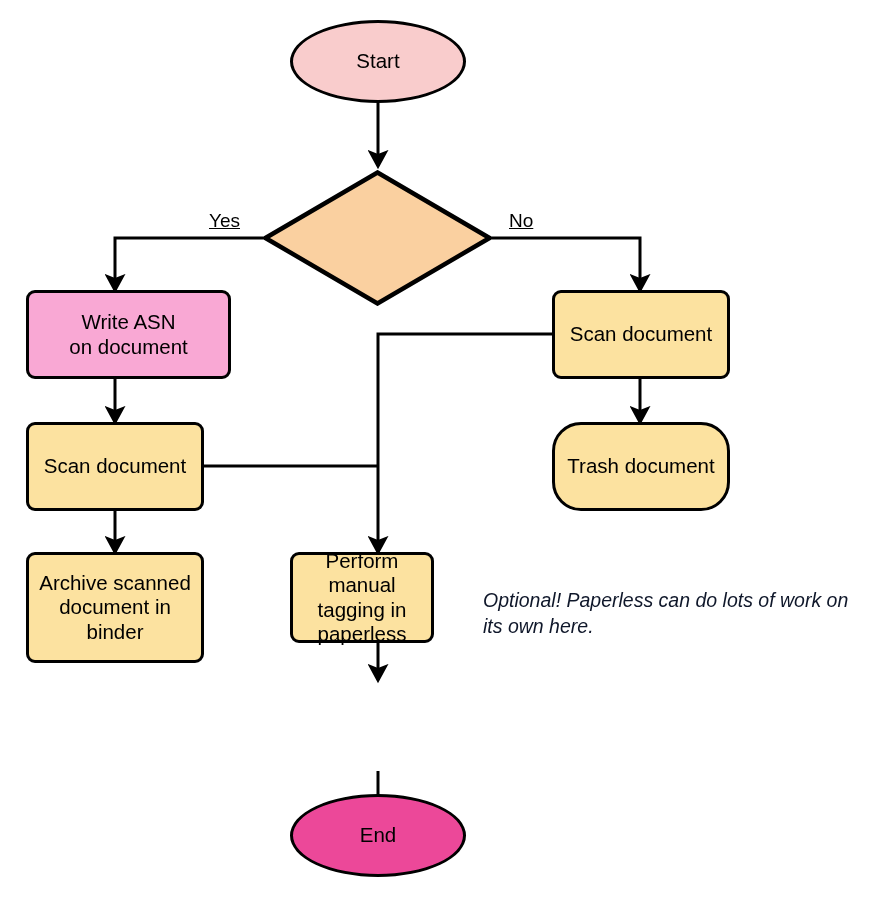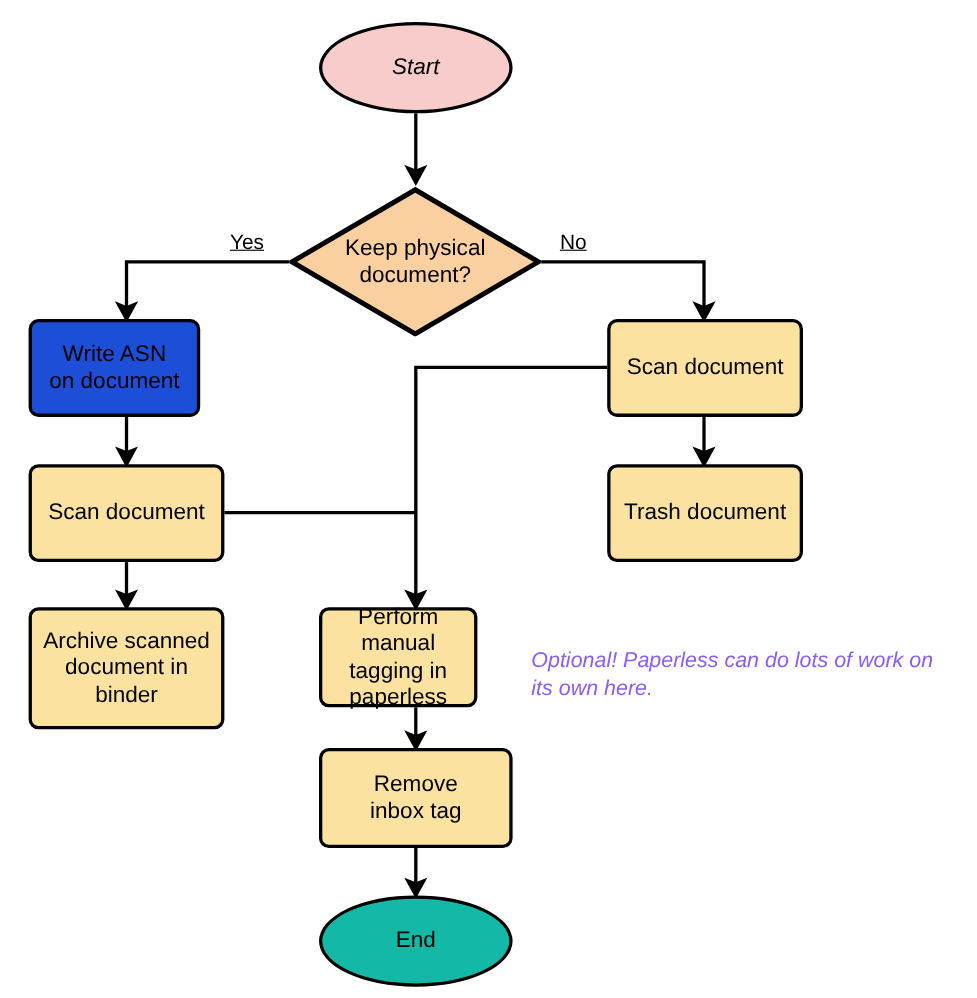--- a/index.html
+++ b/index.html
@@ -68,21 +68,21 @@
     font-size: 19px;
     color: #000000;
     z-index: 3;
     white-space: nowrap;
     text-decoration: underline;
   }
   .annotation {
     position: absolute;
     font-style: italic;
     font-size: 19.5px;
-    color: #8b5cf6;
+    color: #0f172a;
     line-height: 1.32;
     white-space: pre-line;
     z-index: 3;
   }
 </style>
 </head>
 <body>
 
 <div id="canvas">
 
@@ -109,69 +109,63 @@
       <path d="M 552 334 L 378 334 L 378 552" marker-end="url(#arrow)"></path>
 
       <path d="M 204 466 L 378 466"></path>
 
       <path d="M 378 643 L 378 680" marker-end="url(#arrow)"></path>
 
       <path d="M 378 771 L 378 814" marker-end="url(#arrow)"></path>
     </g>
   </svg>
 
-  <div class="node node-terminator" style="left:290px; top:20px; width:176px; height:83px; background:#F9CCCC;font-style:italic;">
+  <div class="node node-terminator" style="left:290px; top:20px; width:176px; height:83px; background:#F9CCCC;">
     <span>Start</span>
   </div>
 
   <div class="node node-decision" style="left:263px; top:170px; width:229px; height:136px;">
     <svg class="diamond-shape" viewBox="0 0 229 136" preserveAspectRatio="none">
       <polygon points="114.5,2.5 226.5,68 114.5,133.5 2.5,68" fill="#FAD0A0" stroke="#000000" stroke-width="4.5" stroke-linejoin="miter"></polygon>
     </svg>
-    <span class="diamond-label">Keep physical
-document?</span>
   </div>
 
   <div class="edge-label" style="left:209px; top:210px;">Yes</div>
   <div class="edge-label" style="left:509px; top:210px;">No</div>
 
-  <div class="node node-process" style="left:26px; top:290px; width:156px; height:89px; background:#1d4ed8;">
+  <div class="node node-process" style="left:26px; top:290px; width:205px; height:89px; background:#f9a8d4;">
     <span>Write ASN
 on document</span>
   </div>
 
   <div class="node node-process" style="left:26px; top:422px; width:178px; height:89px; background:#FCE2A0;">
     <span>Scan document</span>
   </div>
 
   <div class="node node-process" style="left:26px; top:552px; width:178px; height:111px; background:#FCE2A0;">
     <span>Archive scanned
 document in
 binder</span>
   </div>
 
   <div class="node node-process" style="left:552px; top:290px; width:178px; height:89px; background:#FCE2A0;">
     <span>Scan document</span>
   </div>
 
-  <div class="node node-process" style="left:552px; top:422px; width:178px; height:89px; background:#FCE2A0;">
+  <div class="node node-process" style="left:552px; top:422px; width:178px; height:89px; background:#FCE2A0;border-radius:29px;">
     <span>Trash document</span>
   </div>
 
   <div class="node node-process" style="left:290px; top:552px; width:144px; height:91px; background:#FCE2A0;">
     <span>Perform manual
 tagging in
 paperless</span>
   </div>
 
-  <div class="node node-process" style="left:290px; top:680px; width:176px; height:91px; background:#FCE2A0;">
-    <span>Remove
-inbox tag</span>
-  </div>
 
-  <div class="node node-terminator" style="left:290px; top:814px; width:176px; height:83px; background:#14b8a6;">
+  <div class="node node-terminator" style="left:290px; top:794px; width:176px; height:83px; background:#ec4899;">
     <span>End</span>
   </div>
 
   <div class="annotation" style="left:483px; top:588px; width:400px;">Optional! Paperless can do lots of work on
 its own here.</div>
 
 </div>
 
 </body></html>

